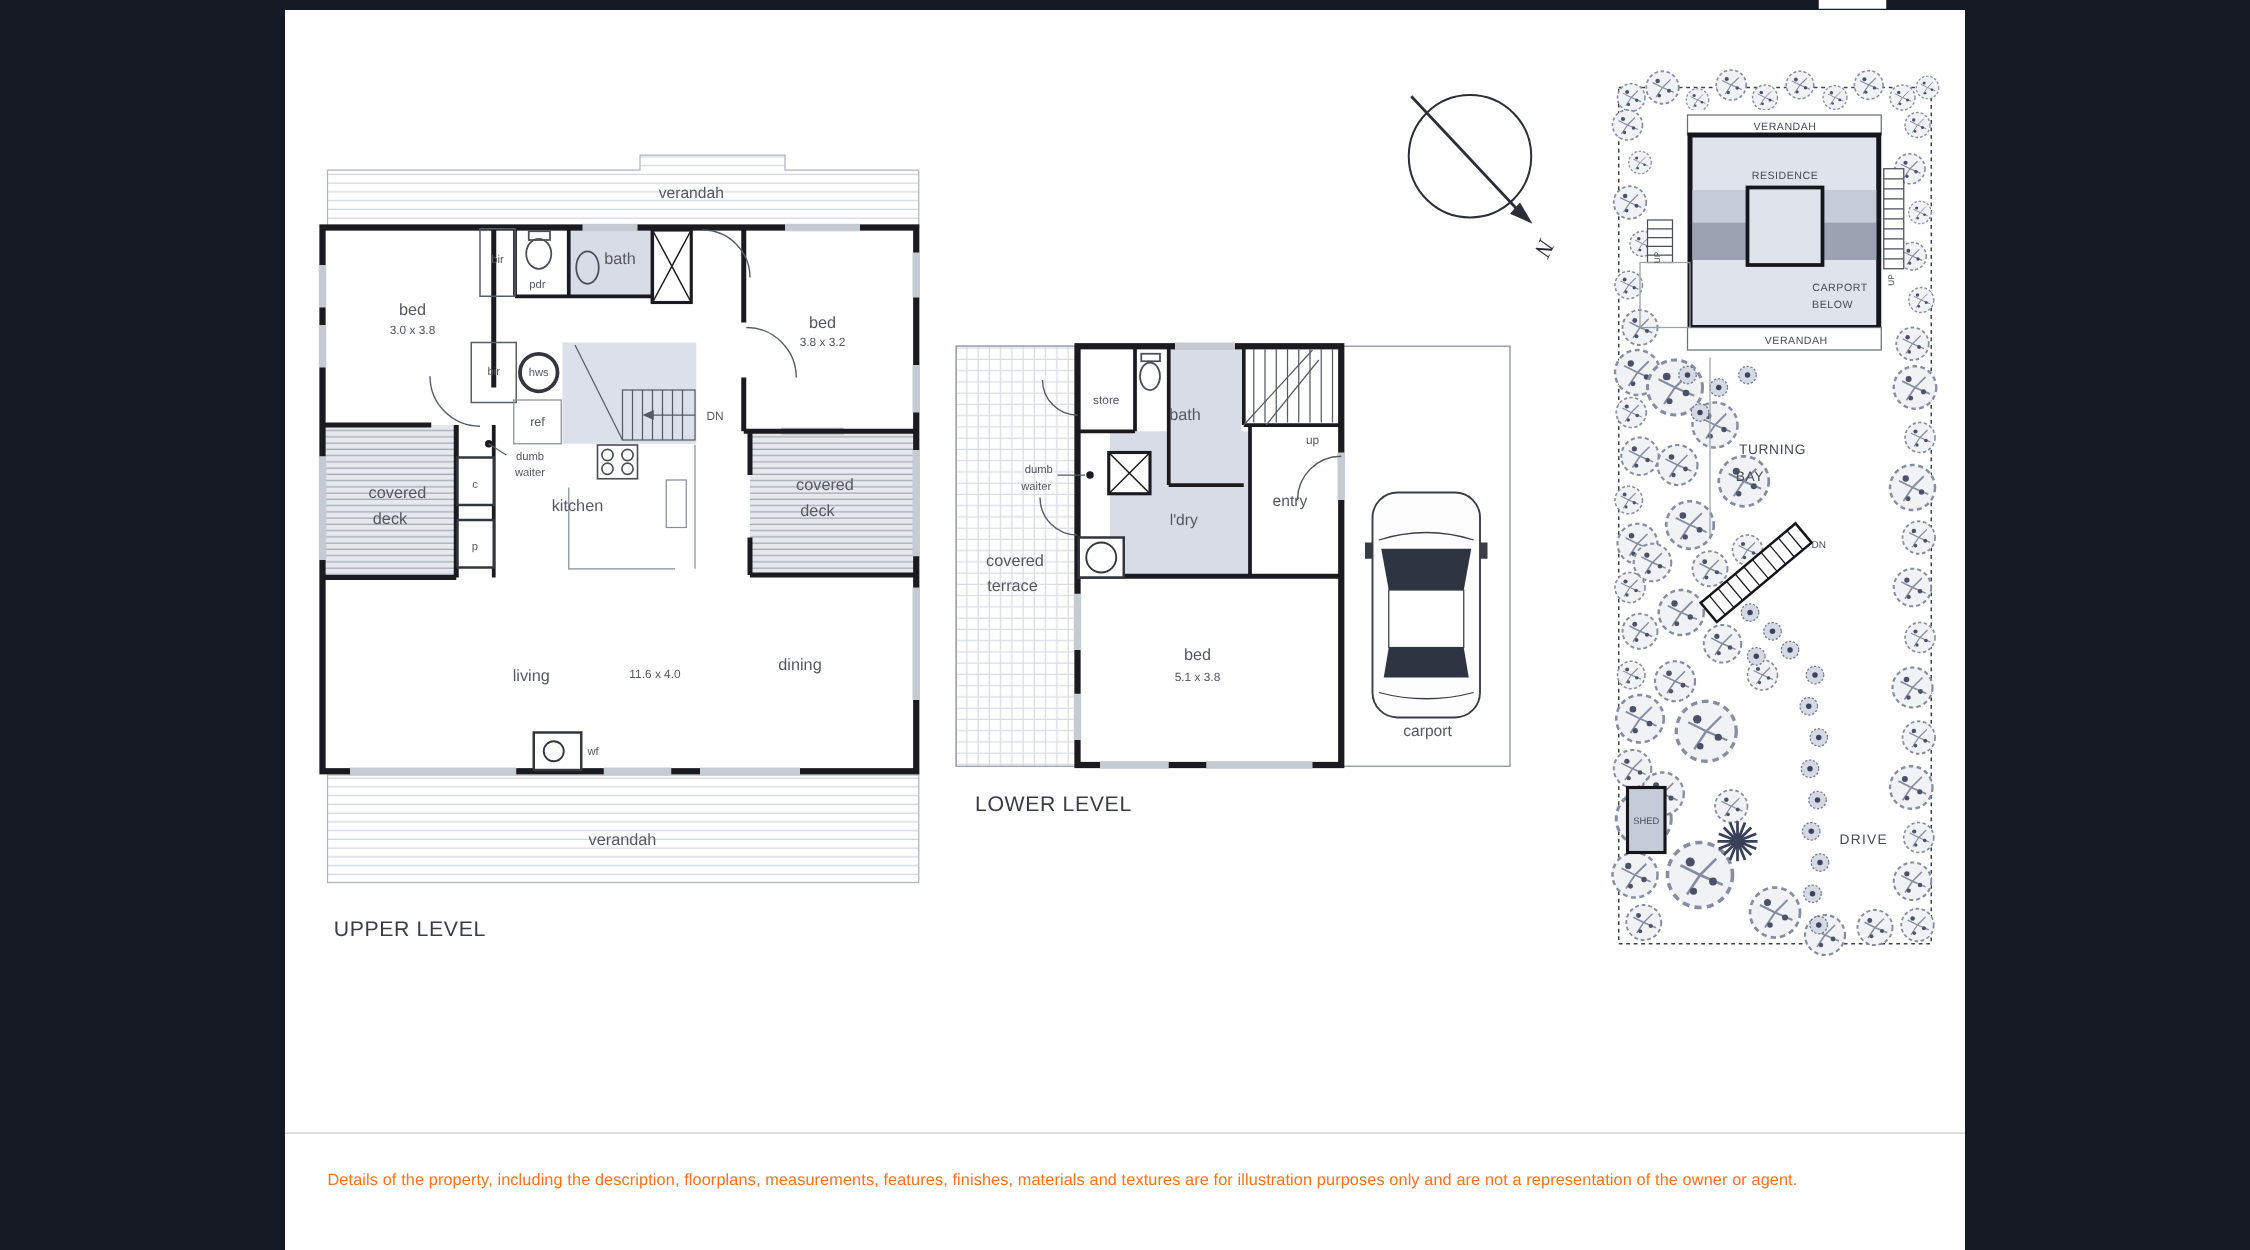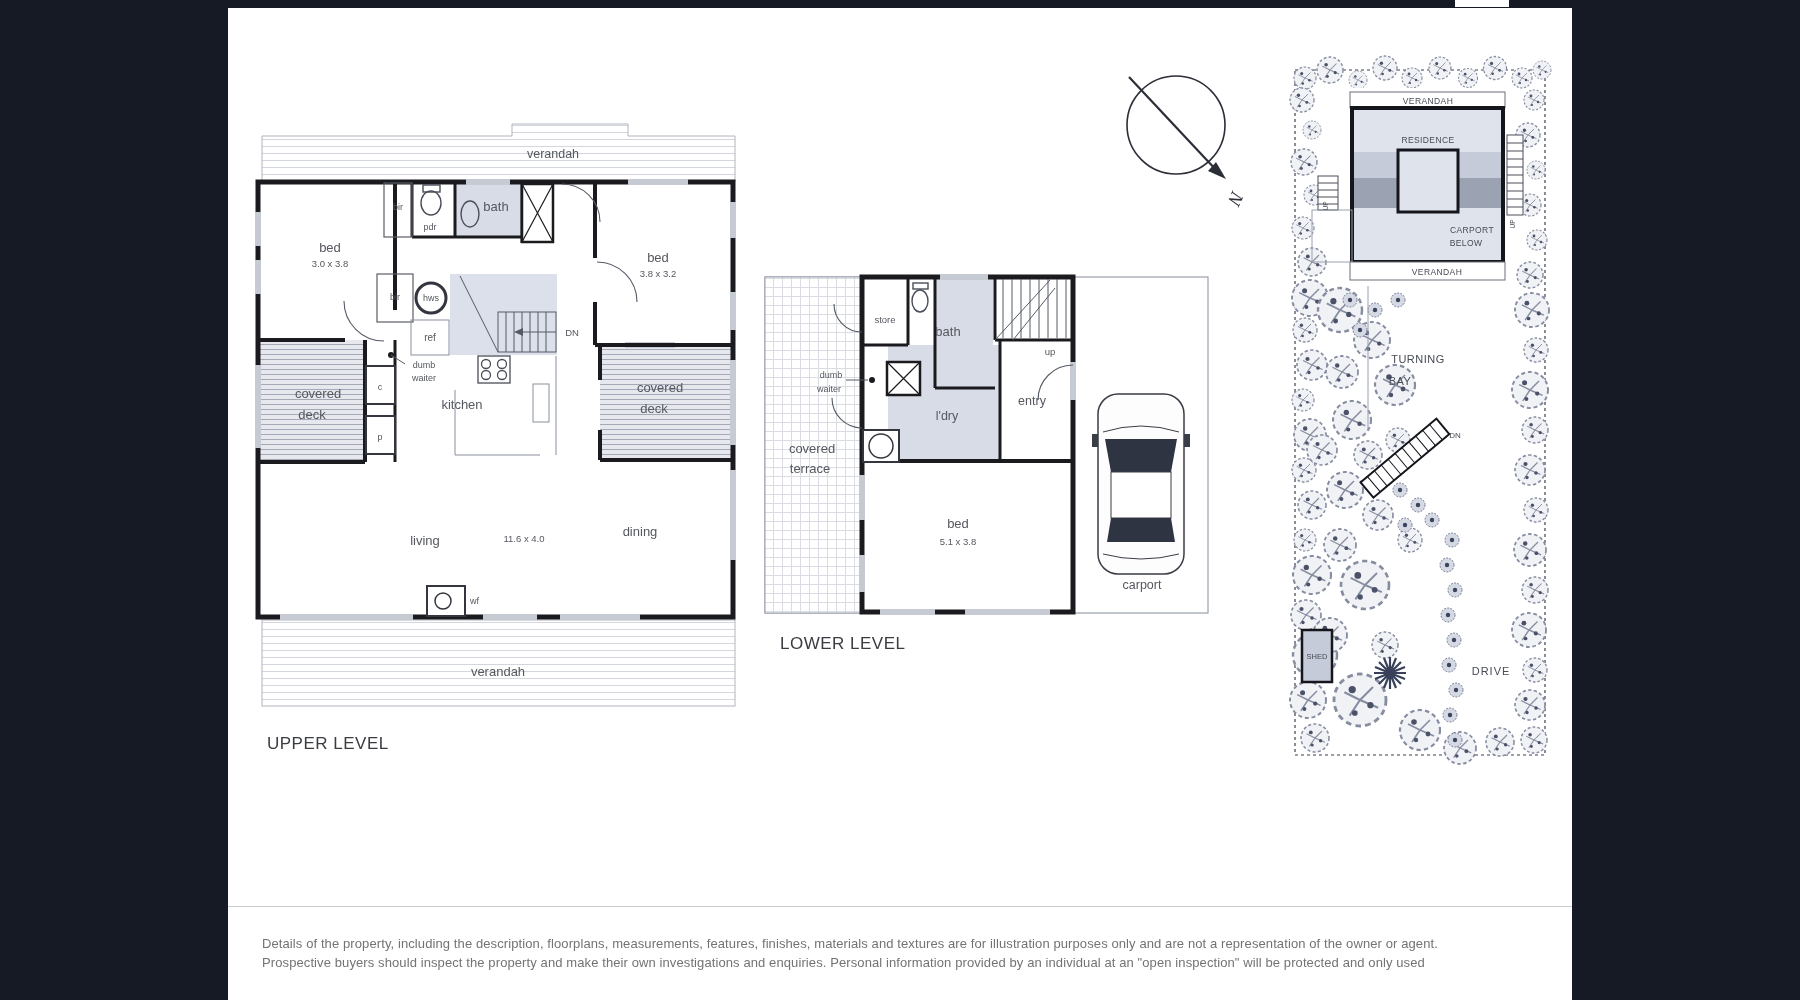--- a/index.html
+++ b/index.html
@@ -2,21 +2,21 @@
 <html><head>
 <meta charset="utf-8">
 <style>
   html,body{margin:0;padding:0;background:#161a25;}
   .stage{position:relative;width:1800px;height:1000px;background:#161a25;overflow:hidden;
          font-family:"Liberation Sans",sans-serif;}
   .panel{position:absolute;left:228px;top:8px;width:1344px;height:992px;background:#ffffff;}
   .corner-mark{position:absolute;left:1455px;top:0;width:54px;height:7px;background:#ffffff;}
   .divider{position:absolute;left:228px;top:906px;width:1344px;height:1px;background:#c9cbce;}
   .plansvg{position:absolute;}
-  .disclaimer{position:absolute;left:262px;top:934px;color:#737373;font-size:13px;
+  .disclaimer{position:absolute;left:262px;top:934px;color:#f97316;font-size:13px;
               line-height:19px;white-space:nowrap;letter-spacing:0.1px;}
   
   text{font-family:"Liberation Sans",sans-serif;fill:#55585f;text-anchor:middle;}
   .t8{font-size:8.5px;fill:#474b55;letter-spacing:.4px;}
   .t9{font-size:9px;}
   .t95{font-size:9.5px;}
   .t10{font-size:10px;}
   .t11{font-size:11px;fill:#474b55;letter-spacing:.5px;}
   .t12{font-size:12.5px;}
   .t13{font-size:13px;}
@@ -468,15 +468,14 @@
       <path d="M0,-16 L0,16 M-16,0 L16,0 M-11,-11 L11,11 M-11,11 L11,-11 M-6,-15 L6,15 M-15,-6 L15,6 M-15,6 L15,-6 M-6,15 L6,-15" stroke="#39415a" stroke-width="2.2" fill="none"></path>
       <circle r="3.5" fill="#39415a"></circle>
     </g>
 
     <text class="t11" style="letter-spacing:1px" x="1491" y="675">DRIVE</text>
   </svg>
 
   <div class="divider"></div>
   <div class="disclaimer">
     <div>Details of the property, including the description, floorplans, measurements, features, finishes, materials and textures are for illustration purposes only and are not a representation of the owner or agent.</div>
-    <div>Prospective buyers should inspect the property and make their own investigations and enquiries.  Personal information provided by an individual at an "open inspection" will be protected and only used</div>
   </div>
 </div>
 
 </body></html>

